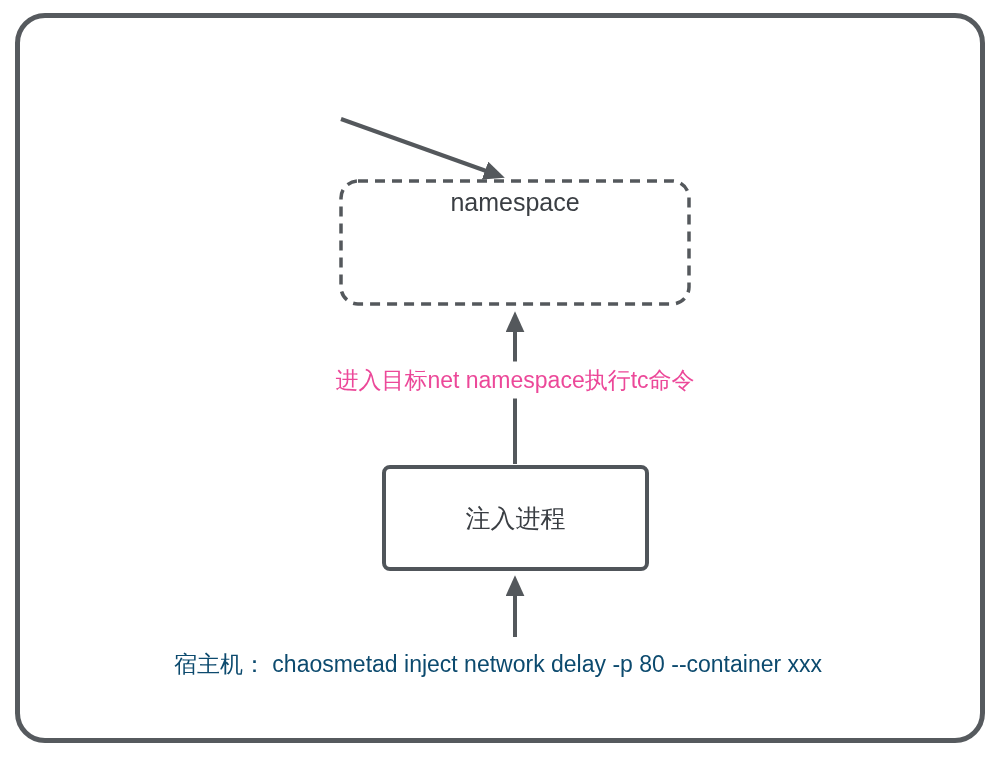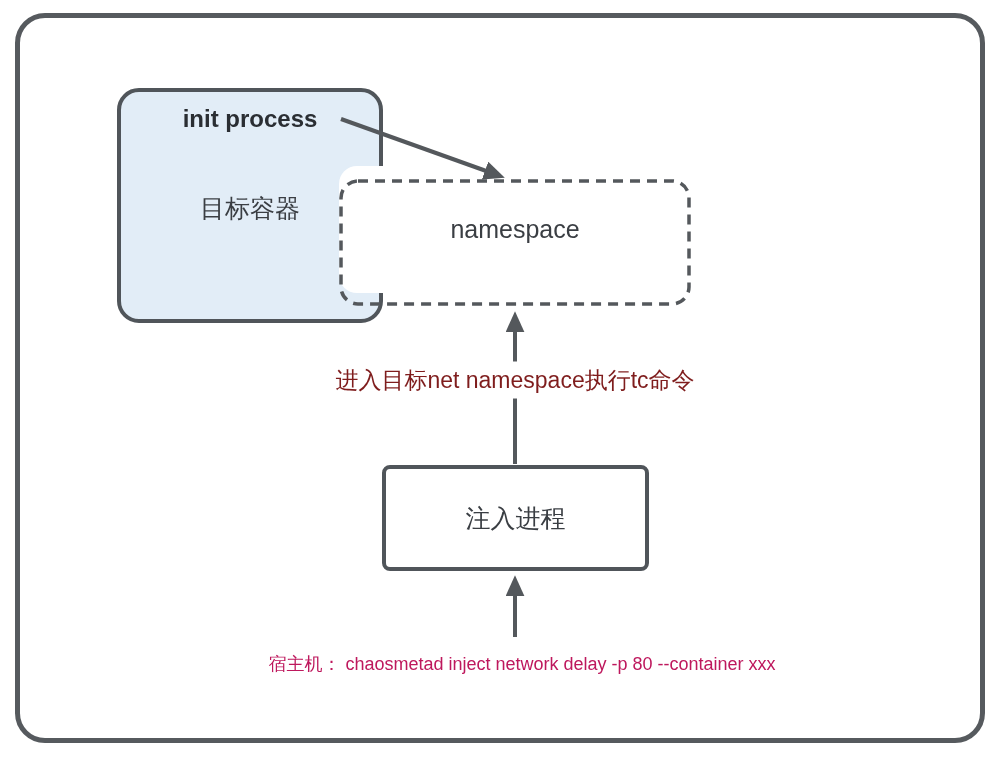--- a/index.html
+++ b/index.html
@@ -66,31 +66,31 @@
     left: 50%;
     top: 100px;
     transform: translateX(-50%);
     font-size: 25px;
     color: #3a3e43;
     white-space: nowrap;
   }
   .namespace-box {
     position: absolute;
     left: 339px;
-    top: 166px;
+    top: 190px;
     width: 352px;
     height: 127px;
     box-sizing: border-box;
     background: #ffffff;
     border-radius: 18px;
     z-index: 2;
     display: flex;
     flex-direction: column;
     align-items: center;
-    justify-content: center;
+    justify-content: space-between;
     gap: 6px;
   }
   .namespace-title,
   .namespace-items {
     font-size: 25px;
     color: #3a3e43;
     line-height: 1;
     white-space: nowrap;
   }
   .inject-box {
@@ -123,47 +123,43 @@
     pointer-events: none;
   }
   .enter-namespace-annotation {
     position: absolute;
     left: 515px;
     top: 380px;
     transform: translate(-50%, -50%);
     background: #ffffff;
     padding: 3px 10px;
     font-size: 23px;
-    color: #7f1d1d;
+    color: #ec4899;
     white-space: nowrap;
     z-index: 4;
   }
   .host-command-text {
     position: absolute;
-    left: 522px;
+    left: 498px;
     top: 664px;
     transform: translate(-50%, -50%);
-    font-size: 18px;
-    color: #be185d;
+    font-size: 23px;
+    color: #0c4a6e;
     white-space: nowrap;
     z-index: 2;
   }
 </style>
 </head>
 <body>
 
 <div class="canvas">
 
   <div class="outer-frame"></div>
 
 
-  <div class="container-box">
-    <div class="init-process-label">init process</div>
-    <div class="target-container-label">目标容器</div>
-  </div>
 
   <div class="namespace-box">
     <div class="namespace-title">namespace</div>
   </div>
 
   <div class="inject-box">
     <div class="inject-label">注入进程</div>
   </div>
 
   <svg class="arrow-layer" viewBox="0 0 1000 773" xmlns="http://www.w3.org/2000/svg">

